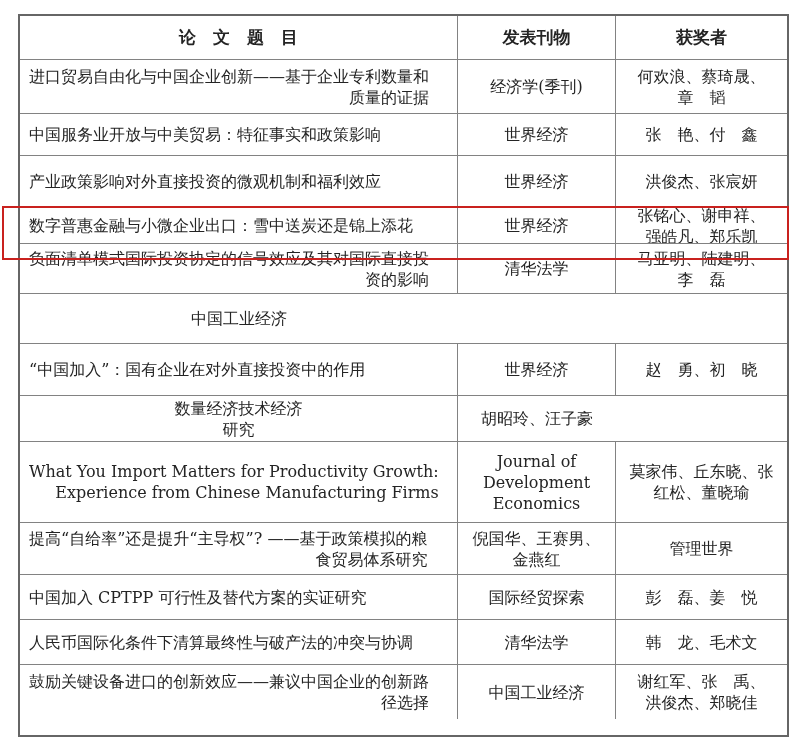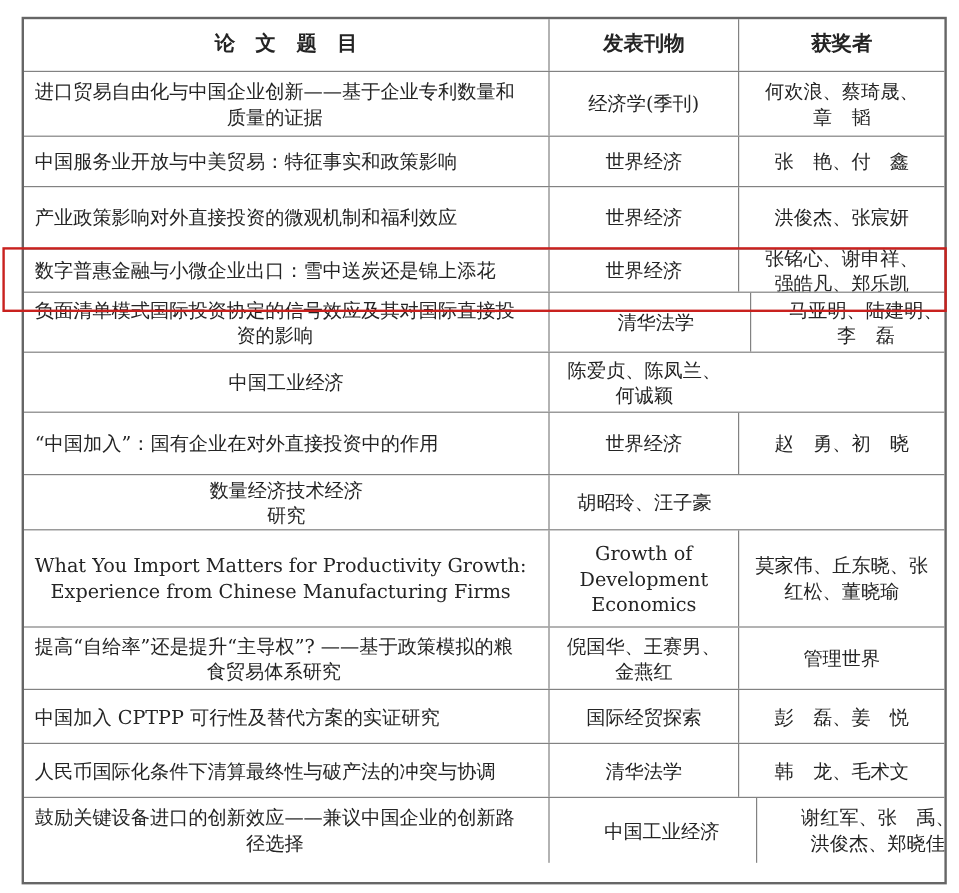--- a/index.html
+++ b/index.html
@@ -32,21 +32,21 @@
     align-items:center;
     border-right:1.5px solid #828282;
     font-size:16px;
     line-height:21px;
     white-space:pre-line;
     overflow:hidden;
   }
   .cell:last-child{border-right:none;}
   .c-title{
     justify-content:flex-start;
-    text-align:center;
+    text-align:right;
     padding:2px 8px 2px 9px;
   }
   .c-journal,.c-winners{
     justify-content:center;
     text-align:center;
     padding:2px 5px;
   }
   .header-row{height:44px;}
   .header-row .cell{
     justify-content:center;
@@ -92,46 +92,44 @@
         <div class="cell c-title">产业政策影响对外直接投资的微观机制和福利效应</div>
         <div class="cell c-journal">世界经济</div>
         <div class="cell c-winners">洪俊杰、张宸妍</div>
       </div>
       <div class="trow" style="height: 36px;">
         <div class="cell c-title">数字普惠金融与小微企业出口：雪中送炭还是锦上添花</div>
         <div class="cell c-journal">世界经济</div>
         <div class="cell c-winners">张铭心、谢申祥、
 强皓凡、郑乐凯</div>
       </div>
-      <div class="trow" style="height: 50px; gap: 10px;">
+      <div class="trow" style="height: 50px;">
         <div class="cell c-title">负面清单模式国际投资协定的信号效应及其对国际直接投
 资的影响</div>
         <div class="cell c-journal">清华法学</div>
         <div class="cell c-winners">马亚明、陆建明、
 李　磊</div>
       </div>
       <div class="trow" style="height: 50px;">
         <div class="cell c-journal">中国工业经济</div>
-        <div class="cell c-winners">陈爱贞、陈凤兰、
-何诚颖</div>
       </div>
       <div class="trow" style="height: 52px;">
         <div class="cell c-title">“中国加入”：国有企业在对外直接投资中的作用</div>
         <div class="cell c-journal">世界经济</div>
         <div class="cell c-winners">赵　勇、初　晓</div>
       </div>
       <div class="trow" style="height: 46px;">
         <div class="cell c-journal">数量经济技术经济
 研究</div>
         <div class="cell c-winners">胡昭玲、汪子豪</div>
       </div>
       <div class="trow" style="height: 81px;">
         <div class="cell c-title">What You Import Matters for Productivity Growth:
 Experience from Chinese Manufacturing Firms</div>
-        <div class="cell c-journal">Growth of
+        <div class="cell c-journal">Journal of
 Development
 Economics</div>
         <div class="cell c-winners">莫家伟、丘东晓、张
 红松、董晓瑜</div>
       </div>
       <div class="trow" style="height: 52px;">
         <div class="cell c-title">提高“自给率”还是提升“主导权”? ——基于政策模拟的粮
 食贸易体系研究</div>
         <div class="cell c-winners">倪国华、王赛男、
 金燕红</div>
@@ -140,21 +138,21 @@
       <div class="trow" style="height: 45px;">
         <div class="cell c-title">中国加入 CPTPP 可行性及替代方案的实证研究</div>
         <div class="cell c-journal">国际经贸探索</div>
         <div class="cell c-winners">彭　磊、姜　悦</div>
       </div>
       <div class="trow" style="height: 45px;">
         <div class="cell c-title">人民币国际化条件下清算最终性与破产法的冲突与协调</div>
         <div class="cell c-journal">清华法学</div>
         <div class="cell c-winners">韩　龙、毛术文</div>
       </div>
-      <div class="trow last" style="height: 54px; gap: 15px;">
+      <div class="trow last" style="height: 54px;">
         <div class="cell c-title">鼓励关键设备进口的创新效应——兼议中国企业的创新路
 径选择</div>
         <div class="cell c-journal">中国工业经济</div>
         <div class="cell c-winners">谢红军、张　禹、
 洪俊杰、郑晓佳</div>
       </div>
     </div>
 
   <div class="highlight-box" style="border-color: rgb(201, 33, 30);"></div>
 

